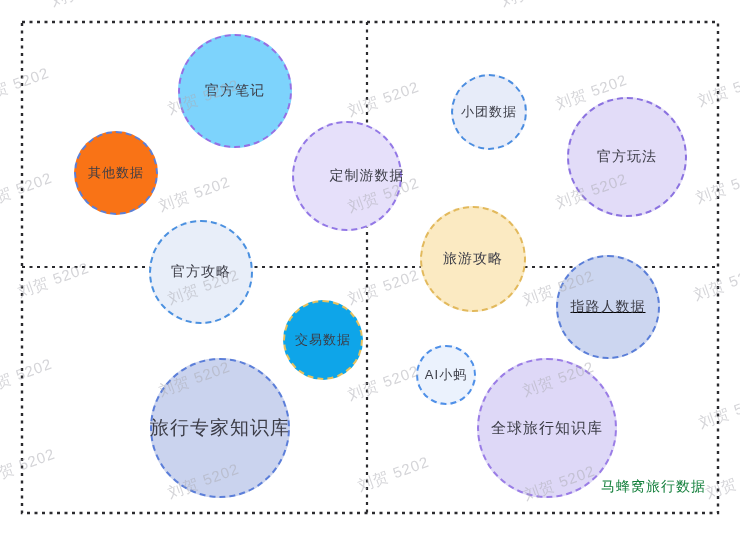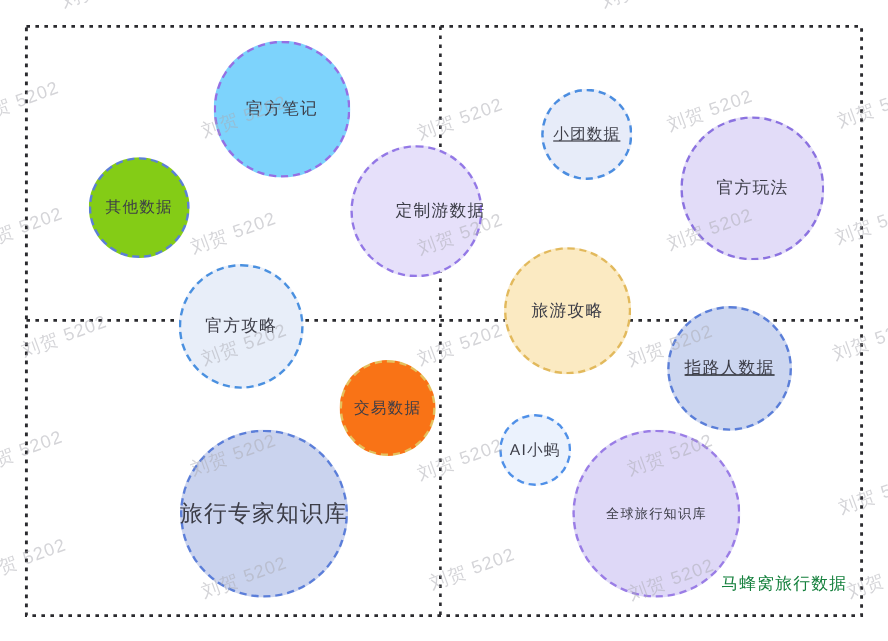--- a/index.html
+++ b/index.html
@@ -83,62 +83,62 @@
     <rect x="22" y="22" width="696" height="491" fill="none" stroke="#2a2a2e" stroke-width="2.4" stroke-dasharray="3 4.5"></rect>
     <line x1="367" y1="22" x2="367" y2="513" stroke="#2a2a2e" stroke-width="2.2" stroke-dasharray="3 4.5"></line>
     <line x1="22" y1="267" x2="718" y2="267" stroke="#2a2a2e" stroke-width="2.2" stroke-dasharray="3 4.5"></line>
   </svg>
 
   <div class="bubble-layer">
   <div class="bubble" style="left: 178px; top: 34px; width: 114px; height: 114px; background: #7dd3fc; border-color: rgb(148, 112, 228);">
     <span class="bubble-label" style="font-size: 14px;">官方笔记</span>
   </div>
 
-  <div class="bubble" style="left: 74px; top: 131px; width: 84px; height: 84px; background: #84cc16; border-color: rgb(92, 127, 214);">
+  <div class="bubble" style="left: 74px; top: 131px; width: 84px; height: 84px; background: #f97316; border-color: rgb(92, 127, 214);">
     <span class="bubble-label" style="font-size: 13px;">其他数据</span>
   </div>
 
   <div class="bubble" style="left: 292px; top: 121px; width: 110px; height: 110px; background: rgb(230, 224, 250); border-color: rgb(147, 120, 230);">
     <span class="bubble-label" style="font-size: 14px; margin-left: 40px;">定制游数据</span>
   </div>
 
   <div class="bubble" style="left: 149px; top: 220px; width: 104px; height: 104px; background: rgb(232, 238, 249); border-color: rgb(74, 144, 224);">
     <span class="bubble-label" style="font-size: 14px;">官方攻略</span>
   </div>
 
   <div class="bubble" style="left: 451px; top: 74px; width: 76px; height: 76px; background: rgb(231, 236, 249); border-color: rgb(75, 141, 224);">
-    <span class="bubble-label" style="font-size: 13px; text-decoration: underline;">小团数据</span>
+    <span class="bubble-label" style="font-size: 13px;">小团数据</span>
   </div>
 
   <div class="bubble" style="left: 567px; top: 97px; width: 120px; height: 120px; background: rgb(226, 220, 248); border-color: rgb(139, 114, 224);">
     <span class="bubble-label" style="font-size: 14px;">官方玩法</span>
   </div>
 
   <div class="bubble" style="left: 420px; top: 206px; width: 106px; height: 106px; background: rgb(251, 234, 194); border-color: rgb(226, 185, 92);">
     <span class="bubble-label" style="font-size: 14px;">旅游攻略</span>
   </div>
 
   <div class="bubble" style="left: 556px; top: 255px; width: 104px; height: 104px; background: rgb(204, 214, 240); border-color: rgb(90, 126, 216); text-decoration: underline;">
     <span class="bubble-label" style="font-size: 14px;">指路人数据</span>
   </div>
 
-  <div class="bubble" style="left: 283px; top: 300px; width: 80px; height: 80px; background: #f97316; border-color: rgb(229, 192, 94);">
+  <div class="bubble" style="left: 283px; top: 300px; width: 80px; height: 80px; background: #0ea5e9; border-color: rgb(229, 192, 94);">
     <span class="bubble-label" style="font-size: 13px;">交易数据</span>
   </div>
 
   <div class="bubble" style="left: 416px; top: 345px; width: 60px; height: 60px; background: rgb(235, 242, 253); border-color: rgb(79, 144, 232);">
     <span class="bubble-label" style="font-size: 13px;">AI小蚂</span>
   </div>
 
   <div class="bubble" style="left: 150px; top: 358px; width: 140px; height: 140px; background: rgb(202, 211, 238); border-color: rgb(91, 126, 217);">
     <span class="bubble-label" style="font-size: 19px;">旅行专家知识库</span>
   </div>
 
   <div class="bubble" style="left: 477px; top: 358px; width: 140px; height: 140px; background: rgb(222, 216, 247); border-color: rgb(154, 125, 230);">
-    <span class="bubble-label" style="font-size: 11px;">全球旅行知识库</span>
+    <span class="bubble-label" style="font-size: 15px;">全球旅行知识库</span>
   </div>
 </div>
 
   <div class="watermark-layer">
   <span class="watermark" style="left: 55px; top: -8px; color: rgb(171, 171, 178);">刘贺 5202</span>
 
   <span class="watermark" style="left: 505px; top: -8px; color: rgb(171, 171, 178);">刘贺 5202</span>
 
   <span class="watermark" style="left: -18px; top: 88px; color: rgb(171, 171, 178);">刘贺 5202</span>
 

